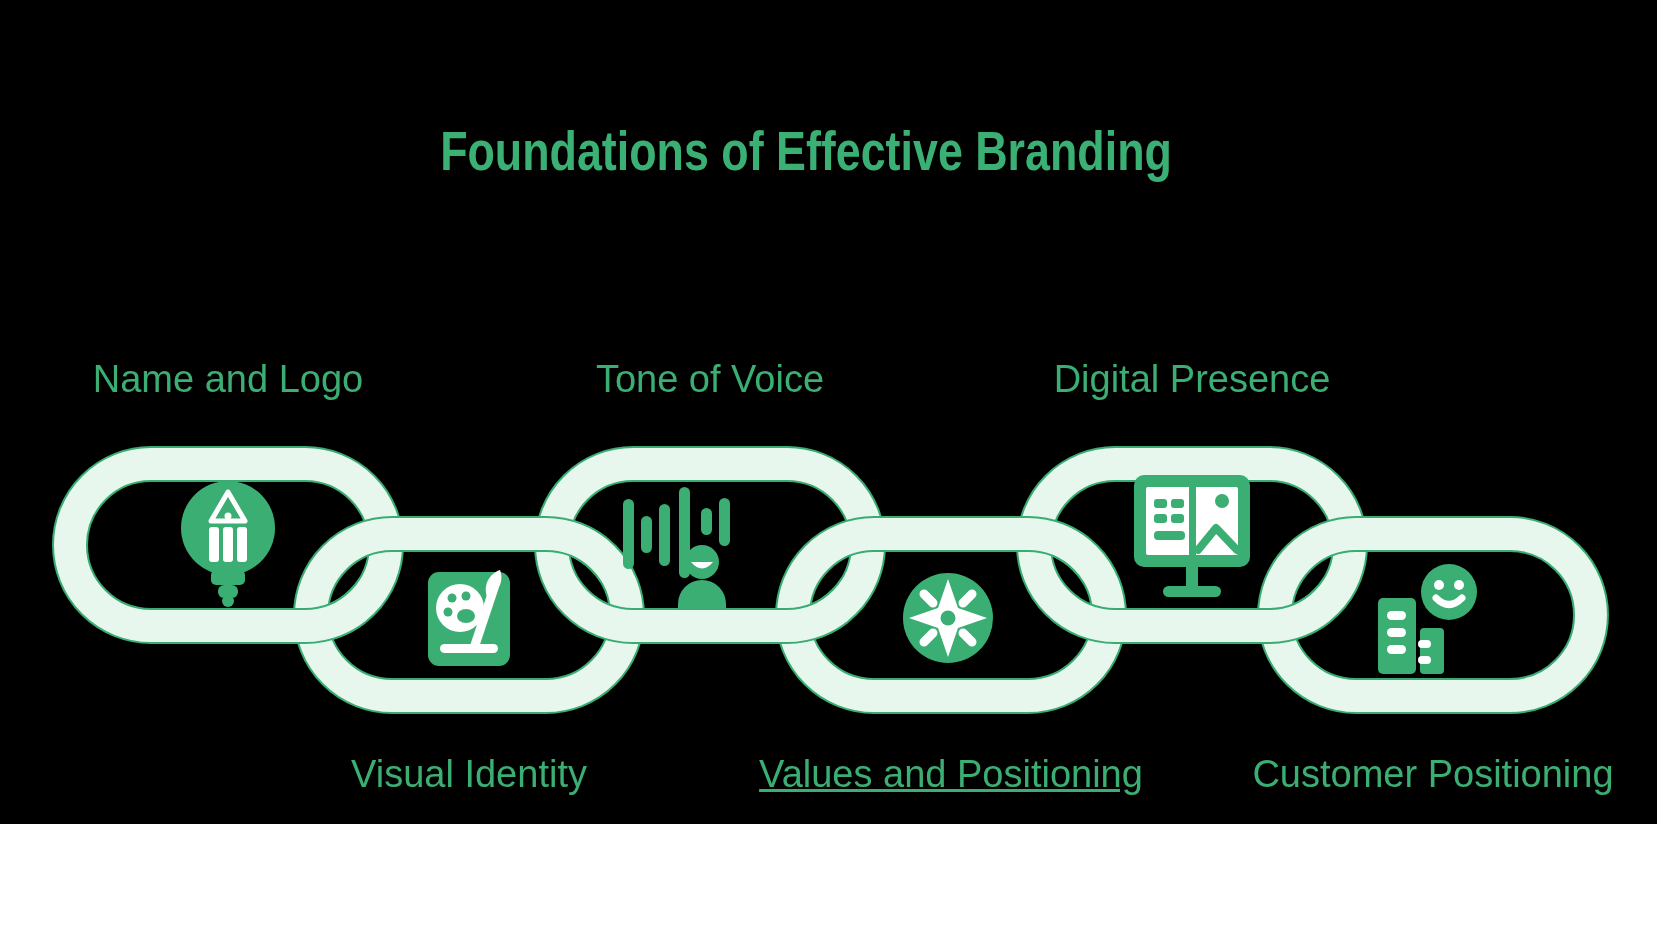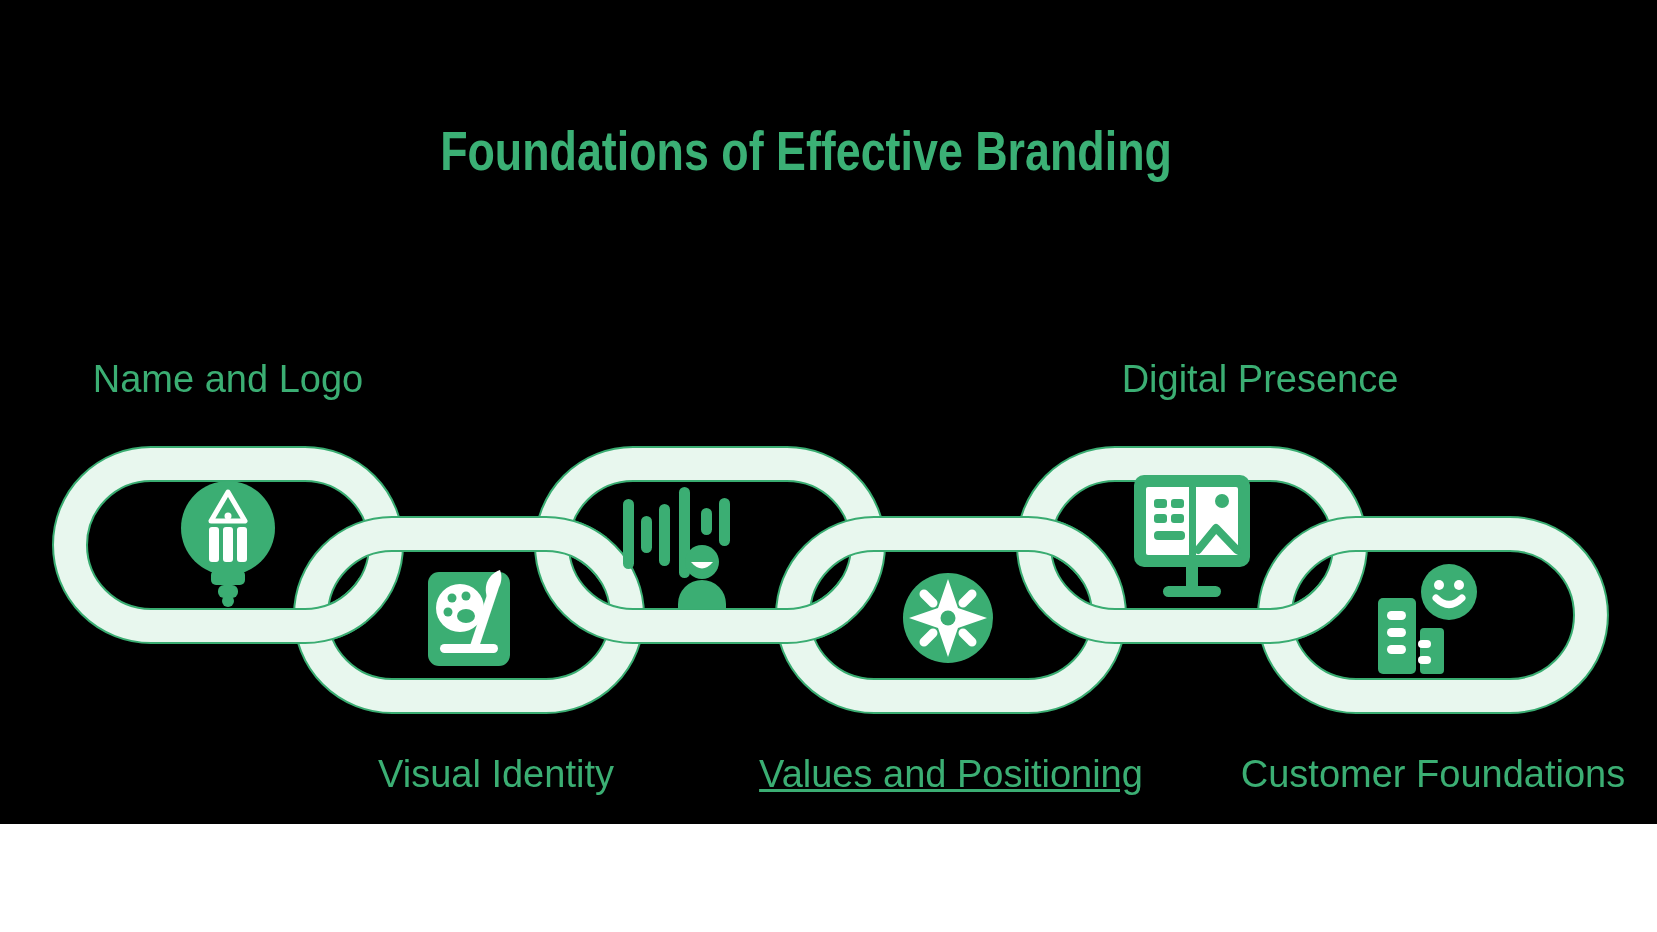--- a/index.html
+++ b/index.html
@@ -21,44 +21,45 @@
   }
   .link-label{
     position:absolute;
     transform:translateX(-50%);
     font-size:38px;
     color:#3BAE73;
     white-space:nowrap;
   }
   .lbl-top{top:358px;}
   .lbl-bottom{top:753px;}
-  .lx1{left:228px;} .lx2{left:496px;} .lx3{left:710px;}
-  .lx4{left:951px;text-decoration:underline;} .lx5{left:1260px;} .lx6{left:1433px;}
+  .lx1{left:228px;} .lx2{left:469px;} .lx3{left:710px;}
+  .lx4{left:951px;text-decoration:underline;} .lx5{left:1192px;} .lx6{left:1433px;}
   .chain-svg{position:absolute;left:0;top:0;}
   .ring{
     fill:#E8F7EE;
     stroke:#39AC71;
     stroke-width:2;
     fill-rule:evenodd;
   }
   .ic{fill:#3BAE73;}
   .icw{fill:#ffffff;}
 </style>
 </head>
 <body>
 
 <div class="canvas">
 
   <div class="title">Foundations of Effective Branding</div>
 
   <div class="link-label lbl-top lx1">Name and Logo</div>
   <div class="link-label lbl-bottom lx2">Visual Identity</div>
+  <div class="link-label lbl-top lx3">Tone of Voice</div>
   <div class="link-label lbl-bottom lx4">Values and Positioning</div>
   <div class="link-label lbl-top lx5">Digital Presence</div>
-  <div class="link-label lbl-bottom lx6">Customer Foundations</div>
+  <div class="link-label lbl-bottom lx6">Customer Positioning</div>
 
   <svg class="chain-svg" width="1657" height="932" viewBox="0 0 1657 932">
     <defs>
 
       <path id="link1" d="M151 447 h154 a98 98 0 0 1 0 196 h-154 a98 98 0 0 1 0 -196 z
                          M151 481 h154 a64 64 0 0 1 0 128 h-154 a64 64 0 0 1 0 -128 z"></path>
       <path id="link2" d="M392 517 h154 a98 98 0 0 1 0 196 h-154 a98 98 0 0 1 0 -196 z
                          M392 551 h154 a64 64 0 0 1 0 128 h-154 a64 64 0 0 1 0 -128 z"></path>
       <path id="link3" d="M633 447 h154 a98 98 0 0 1 0 196 h-154 a98 98 0 0 1 0 -196 z
                          M633 481 h154 a64 64 0 0 1 0 128 h-154 a64 64 0 0 1 0 -128 z"></path>

